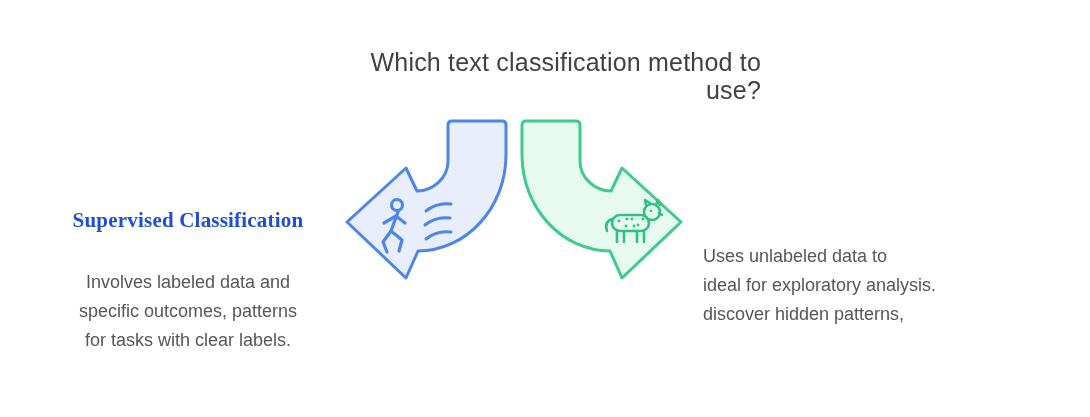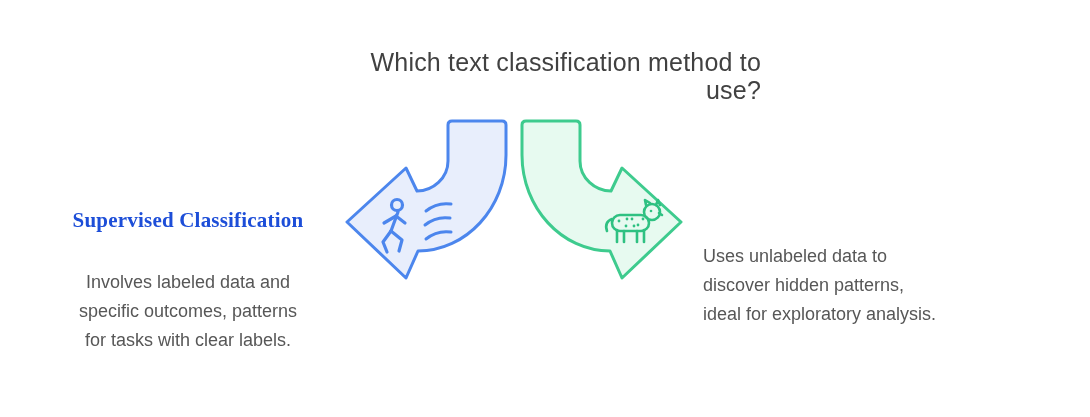--- a/index.html
+++ b/index.html
@@ -103,18 +103,18 @@
     <div class="desc">
       <span>Involves labeled data and</span>
       <span>specific outcomes, patterns</span>
       <span>for tasks with clear labels.</span>
     </div>
   </div>
 
   <div class="text-block right-block">
     <div class="desc">
       <span>Uses unlabeled data to</span>
+      <span>ideal for exploratory analysis.</span>
       <span>discover hidden patterns,</span>
-      <span>ideal for exploratory analysis.</span>
     </div>
   </div>
 
 </div>
 
 </body></html>

